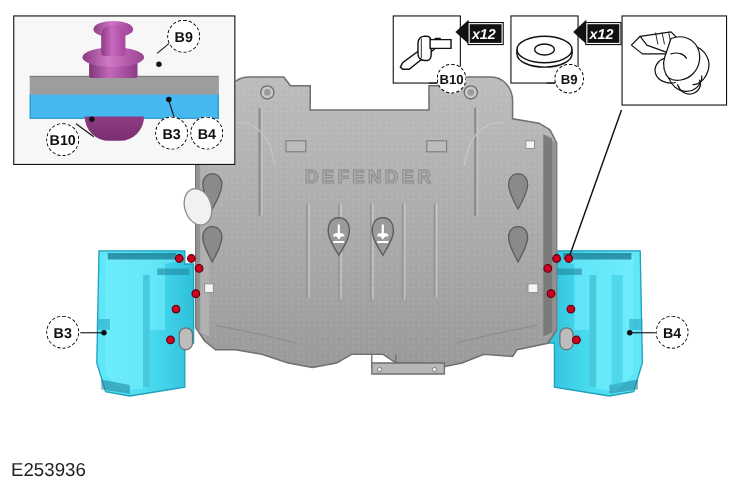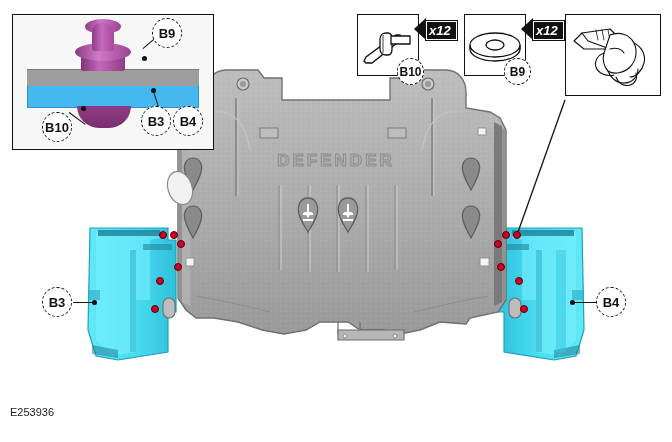--- a/index.html
+++ b/index.html
@@ -31,21 +31,21 @@
     width:0;height:0;border-top:11px solid transparent;border-bottom:11px solid transparent;
     border-right:12px solid #111;
   }
   .qty .qtybody{
     background:#111;color:#fff;font-size:13px;font-weight:bold;font-style:italic;
     padding:0 5px 0 2px;height:17px;line-height:17px;border:1px solid #fff;
     box-shadow:0 0 0 1px #111;
   }
 
   
-  #imgid{position:absolute;left:10px;top:406px;font-size:11px;color:#222;z-index:60;}
+  #imgid{position:absolute;left:10px;top:418px;font-size:17px;color:#222;z-index:60;}
 
   
   #inset-panel-gray{position:absolute;left:26px;top:68px;width:172px;height:17px;background:#9d9d9d;border-top:1px solid #7a7a7a;}
   #inset-panel-blue{position:absolute;left:26px;top:85px;width:172px;height:22px;background:#44b8ef;border:1px solid #2f93c6;border-top:none;box-sizing:border-box;}
 
   .clip-top-stem{position:absolute;left:91px;top:22px;width:22px;height:28px;
      background:linear-gradient(to right,#8d3c84,#c869c0 45%,#a6489c);border-radius:9px 9px 3px 3px;}
   .clip-top-cap{position:absolute;left:84px;top:18px;width:36px;height:15px;
      background:linear-gradient(to right,#8f3e86,#cf74c6 45%,#9c4293);border-radius:50%;}
   .clip-flange{position:absolute;left:74px;top:42px;width:56px;height:18px;

